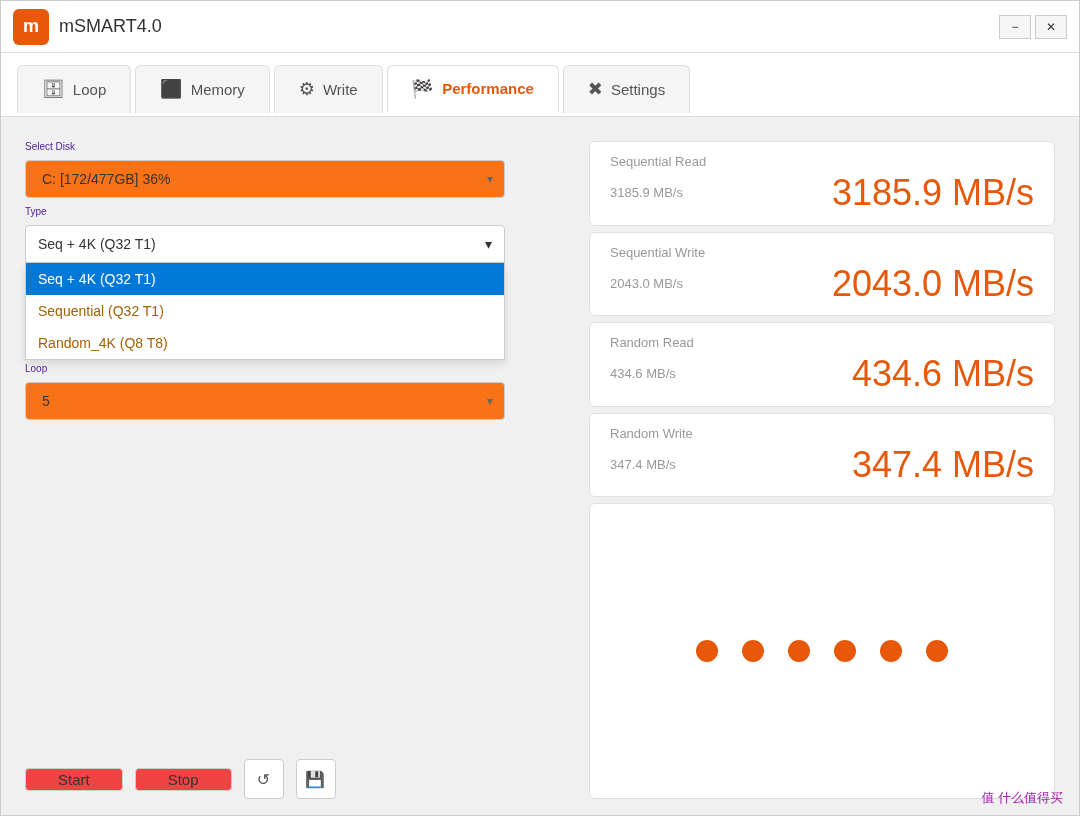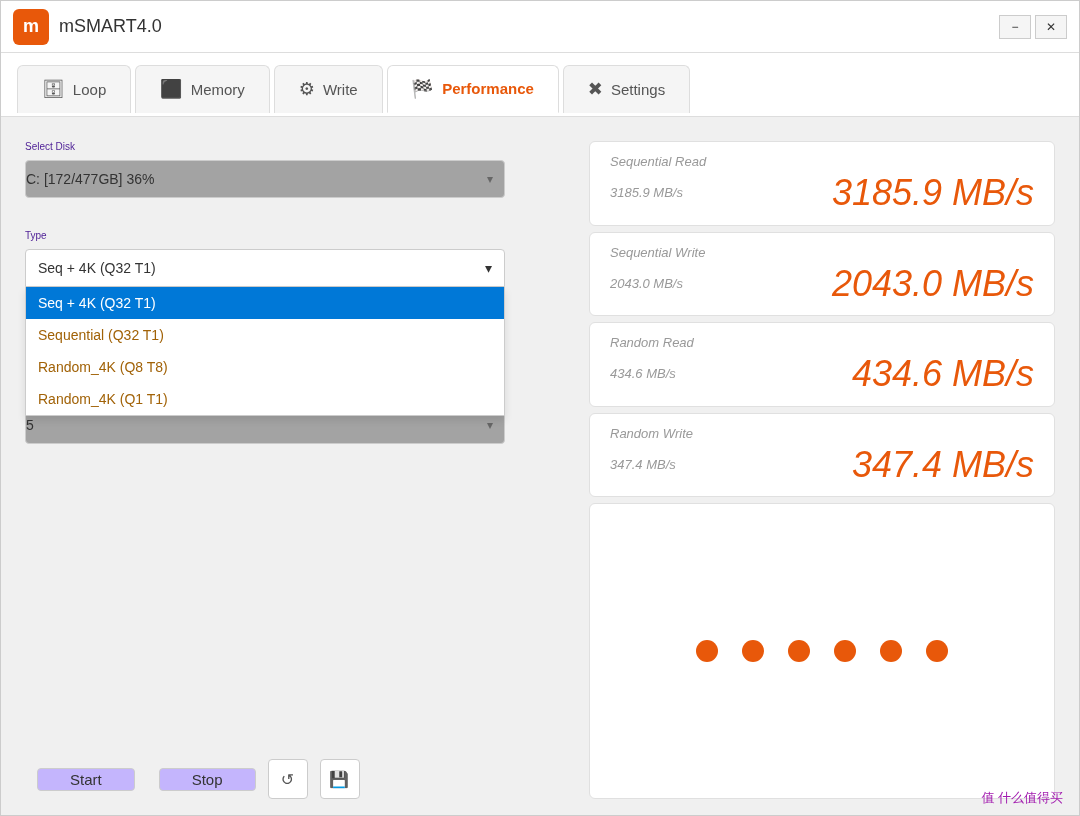--- a/index.html
+++ b/index.html
@@ -121,23 +121,23 @@
     }
     .section-label:first-child { margin-top: 0; }
     .dropdown-wrapper {
       position: relative;
       width: 480px;
     }
     .dropdown-wrapper select {
       width: 100%;
       height: 38px;
       border: 1px solid #ccc;
-      background: #a3a3a3;
+      background: #f97316;
       border-radius: 4px;
-      padding: 0 0;
+      padding: 0 16px;
       font-size: 14px;
       color: #333;
       appearance: none;
       cursor: pointer;
     }
     .dropdown-arrow {
       position: absolute;
       right: 12px;
       top: 50%;
       transform: translateY(-50%);
@@ -190,47 +190,45 @@
     .bottom-actions {
       display: flex;
       align-items: center;
       gap: 12px;
       margin-top: auto;
       padding-top: 20px;
     }
     .btn {
       padding: 2px 32px;
       border: 1px solid #ccc;
-      background: #c4b5fd;
+      background: #ef4444;
       border-radius: 4px;
       font-size: 15px;
       cursor: pointer;
       color: #333;
-      margin-left: 12px;
     }
     .icon-btn {
       width: 40px;
       height: 40px;
       border: 1px solid #ccc;
       background: white;
       border-radius: 4px;
       display: flex;
       align-items: center;
       justify-content: center;
       cursor: pointer;
       font-size: 16px;
       color: #555;
     }
     
     .right-panel {
       flex: 1;
       display: flex;
       flex-direction: column;
       gap: 6px;
-      font-style: italic;
     }
     .metric-card {
       background: white;
       border: 1px solid #e0e0e0;
       border-radius: 6px;
       padding: 12px 20px;
       display: flex;
       flex-direction: column;
       gap: 4px;
     }
@@ -329,33 +327,32 @@
 
     <div class="left-panel">
       <div>
         <div class="section-label">Select Disk</div>
         <div class="dropdown-wrapper">
           <select><option>C: [172/477GB] 36%</option></select>
           <span class="dropdown-arrow">▾</span>
         </div>
       </div>
 
-      <div style="margin-top: 32px;">
+      <div style="margin-top: 8px;">
         <div class="section-label">Type</div>
 
         <div class="type-dropdown-container">
           <div class="type-dropdown-header">
             <span>Seq + 4K (Q32 T1)</span>
             <span>▾</span>
           </div>
           <div class="type-dropdown-list">
             <div class="dropdown-option selected">Seq + 4K (Q32 T1)</div>
             <div class="dropdown-option">Sequential (Q32 T1)</div>
             <div class="dropdown-option">Random_4K (Q8 T8)</div>
-            <div class="dropdown-option">Random_4K (Q1 T1)</div>
           </div>
         </div>
       </div>
 
       <div style="margin-top: 100px;">
         <div class="section-label">Loop</div>
         <div class="dropdown-wrapper">
           <select><option>5</option></select>
           <span class="dropdown-arrow">▾</span>
         </div>

